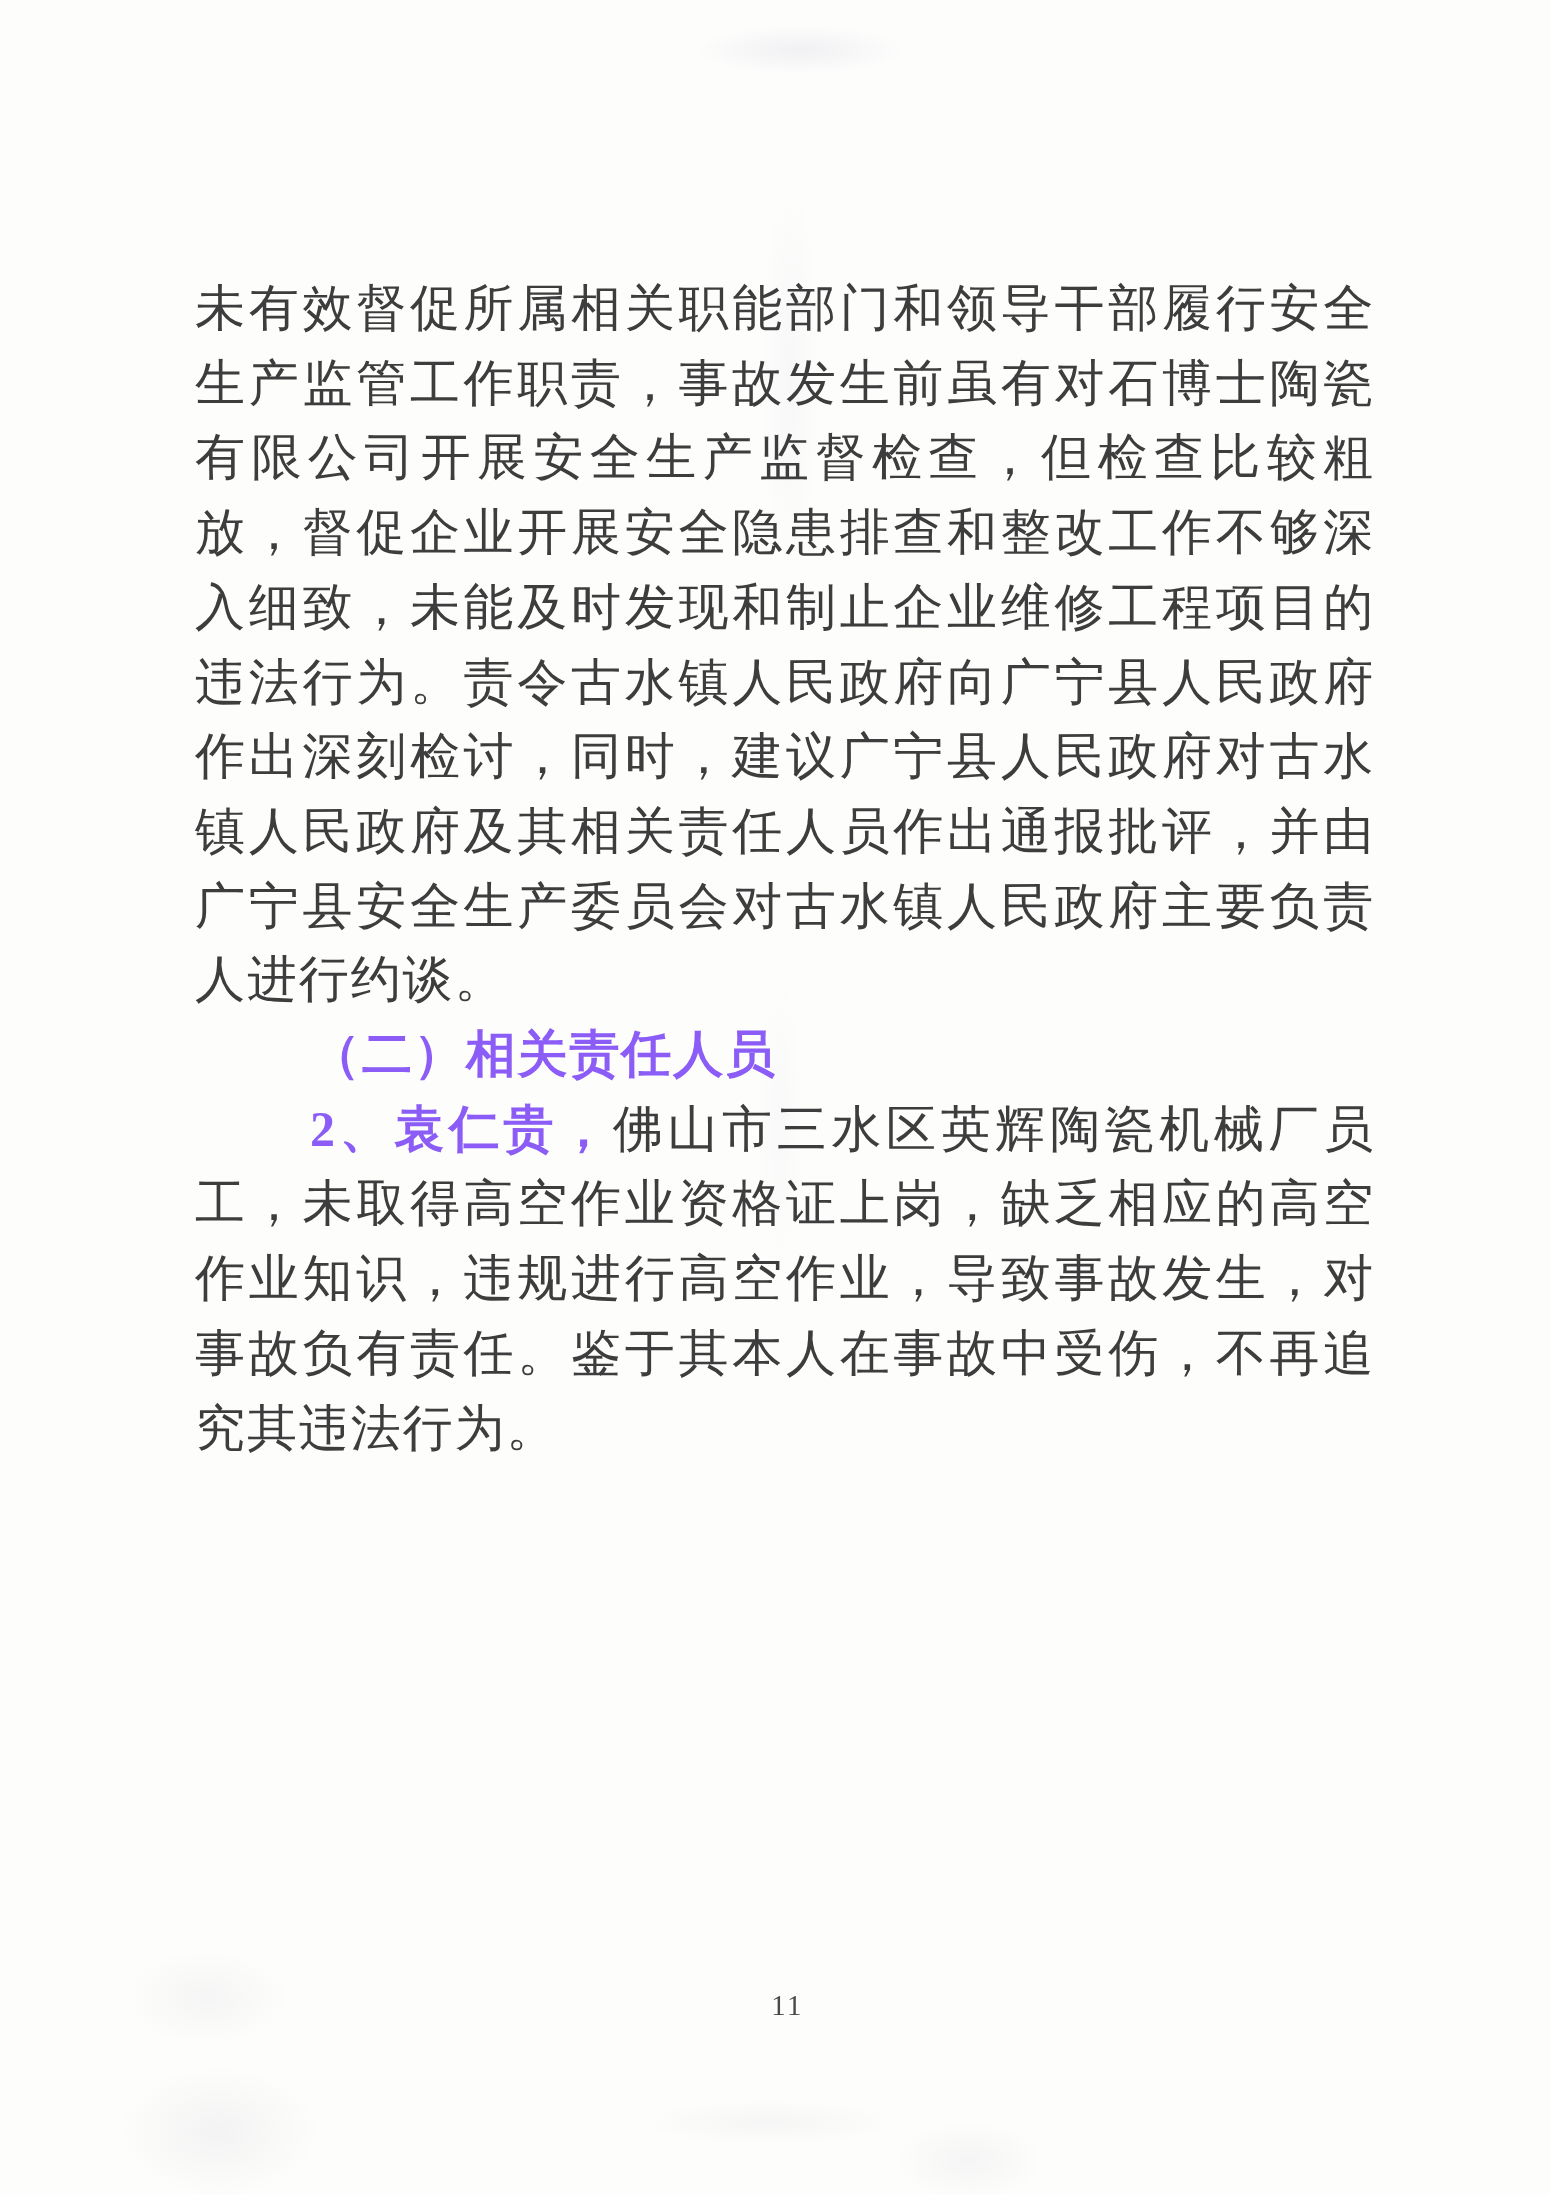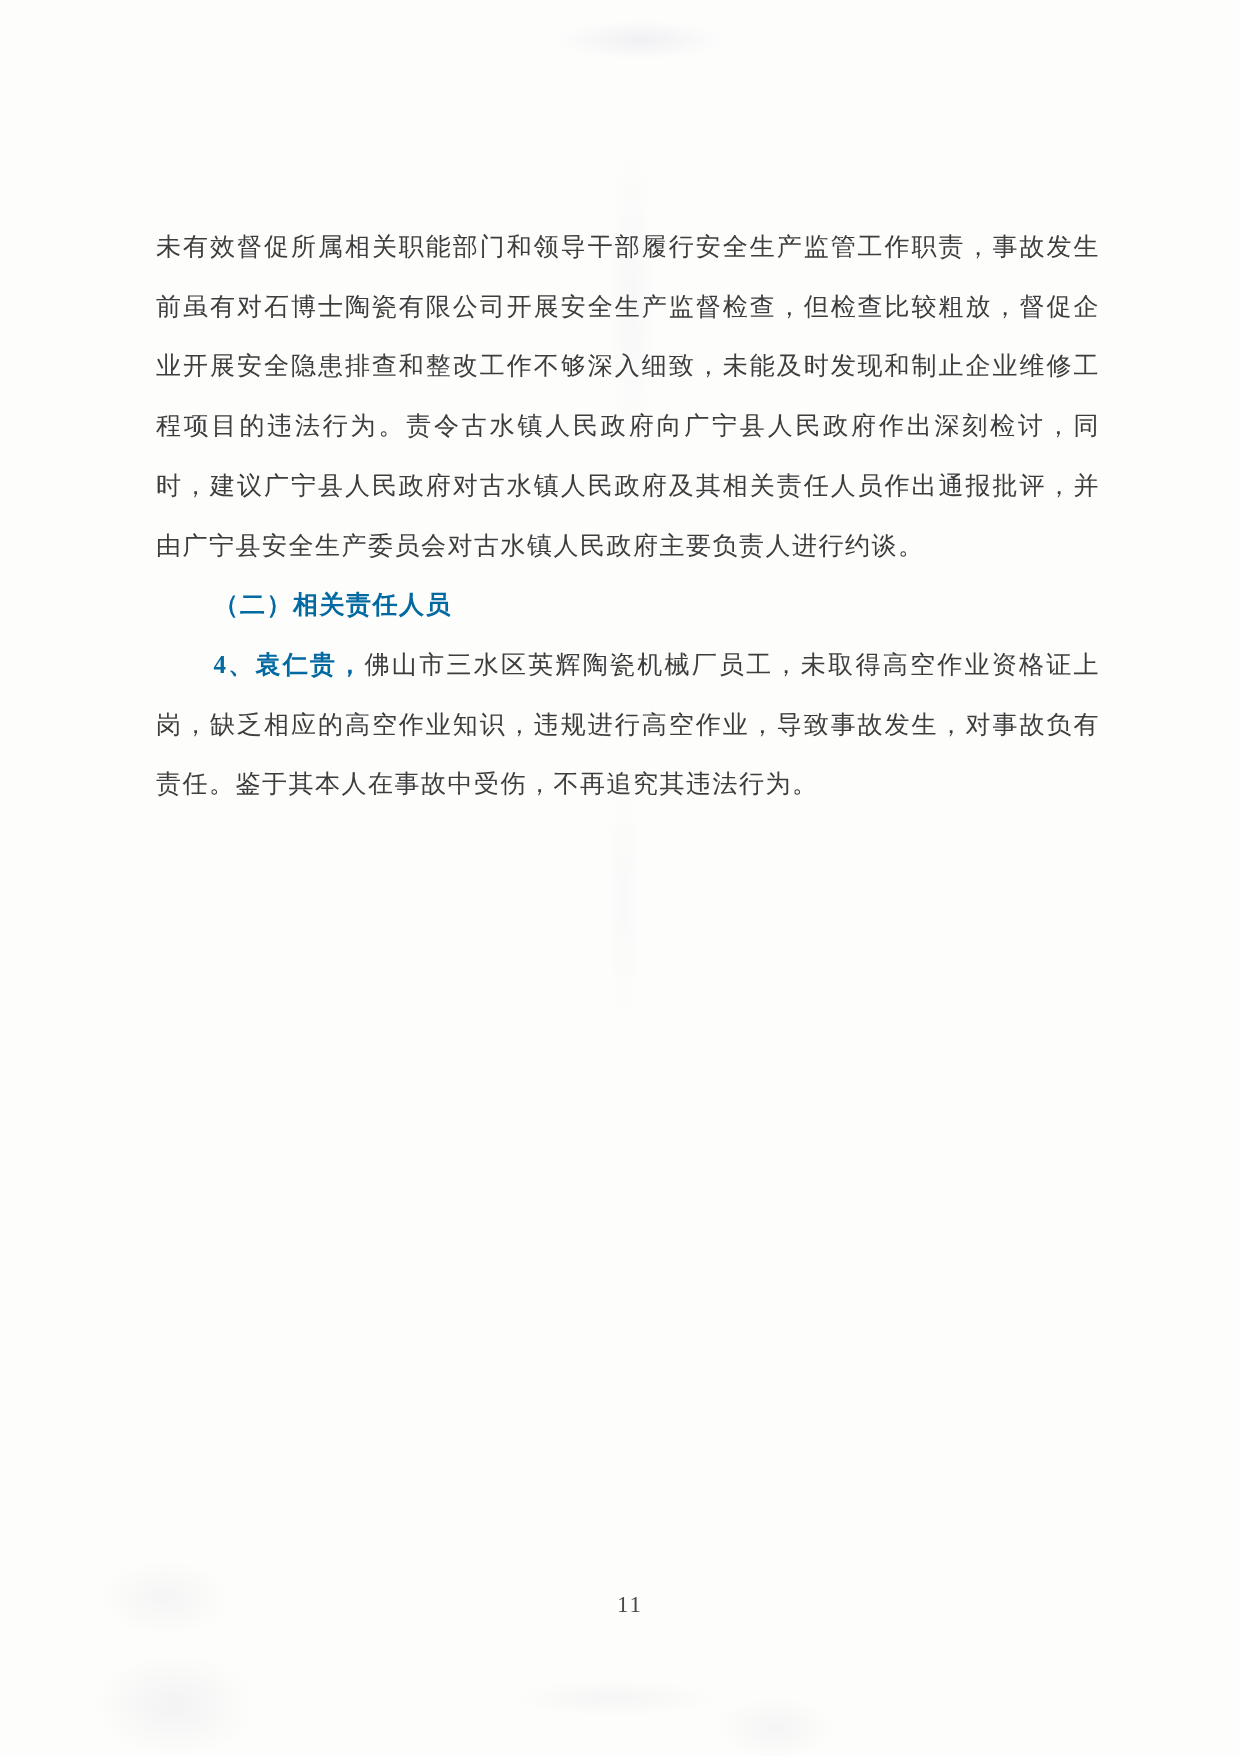--- a/index.html
+++ b/index.html
@@ -29,40 +29,40 @@
       radial-gradient(ellipse 95px 55px  at 165px 1598px, rgba(110,110,122,0.055), transparent 70%),
       radial-gradient(ellipse 115px 75px at 175px 1705px, rgba(110,110,122,0.07), transparent 70%),
       radial-gradient(ellipse 150px 26px at 615px 1698px, rgba(110,110,122,0.05), transparent 70%),
       radial-gradient(ellipse 85px 45px  at 775px 1728px, rgba(110,110,122,0.06), transparent 70%);
   }
   .doc-body {
     position: absolute;
     left: 156px;
     top: 217px;
     width: 944px;
-    font-size: 25px;
+    font-size: 40px;
     line-height: 59.7px;
     letter-spacing: 1.5px;
     color: #3d3d3d;
     text-align: justify;
   }
   p.para {
     margin: 0;
     padding: 0;
   }
   p.para.indent {
     text-indent: 2.3em;
   }
   p.para.heading {
     font-weight: bold;
     color: #1d1d1d;
   }
   .lead {
     font-weight: bold;
-    color: #0369a1;
+    color: #8b5cf6;
   }
   .body-text {
     font-weight: normal;
   }
   .page-number {
     position: absolute;
     left: 0;
     top: 1592px;
     width: 1240px;
     text-align: center;
@@ -73,16 +73,16 @@
     font-family: "Liberation Serif", "DejaVu Serif", serif;
   }
 </style>
 </head>
 <body>
 
 <div class="page">
   <main class="doc-body" id="doc-body">
       <p class="para"><span class="body-text">未有效督促所属相关职能部门和领导干部履行安全生产监管工作职责，事故发生前虽有对石博士陶瓷有限公司开展安全生产监督检查，但检查比较粗放，督促企业开展安全隐患排查和整改工作不够深入细致，未能及时发现和制止企业维修工程项目的违法行为。责令古水镇人民政府向广宁县人民政府作出深刻检讨，同时，建议广宁县人民政府对古水镇人民政府及其相关责任人员作出通报批评，并由广宁县安全生产委员会对古水镇人民政府主要负责人进行约谈。</span></p>
       <p class="para heading indent"><span class="lead">（二）相关责任人员</span></p>
-      <p class="para indent"><span class="lead">4、袁仁贵，</span><span class="body-text">佛山市三水区英辉陶瓷机械厂员工，未取得高空作业资格证上岗，缺乏相应的高空作业知识，违规进行高空作业，导致事故发生，对事故负有责任。鉴于其本人在事故中受伤，不再追究其违法行为。</span></p>
+      <p class="para indent"><span class="lead">2、袁仁贵，</span><span class="body-text">佛山市三水区英辉陶瓷机械厂员工，未取得高空作业资格证上岗，缺乏相应的高空作业知识，违规进行高空作业，导致事故发生，对事故负有责任。鉴于其本人在事故中受伤，不再追究其违法行为。</span></p>
     </main>
   <div class="page-number">11</div>
 </div>
 
 </body></html>

